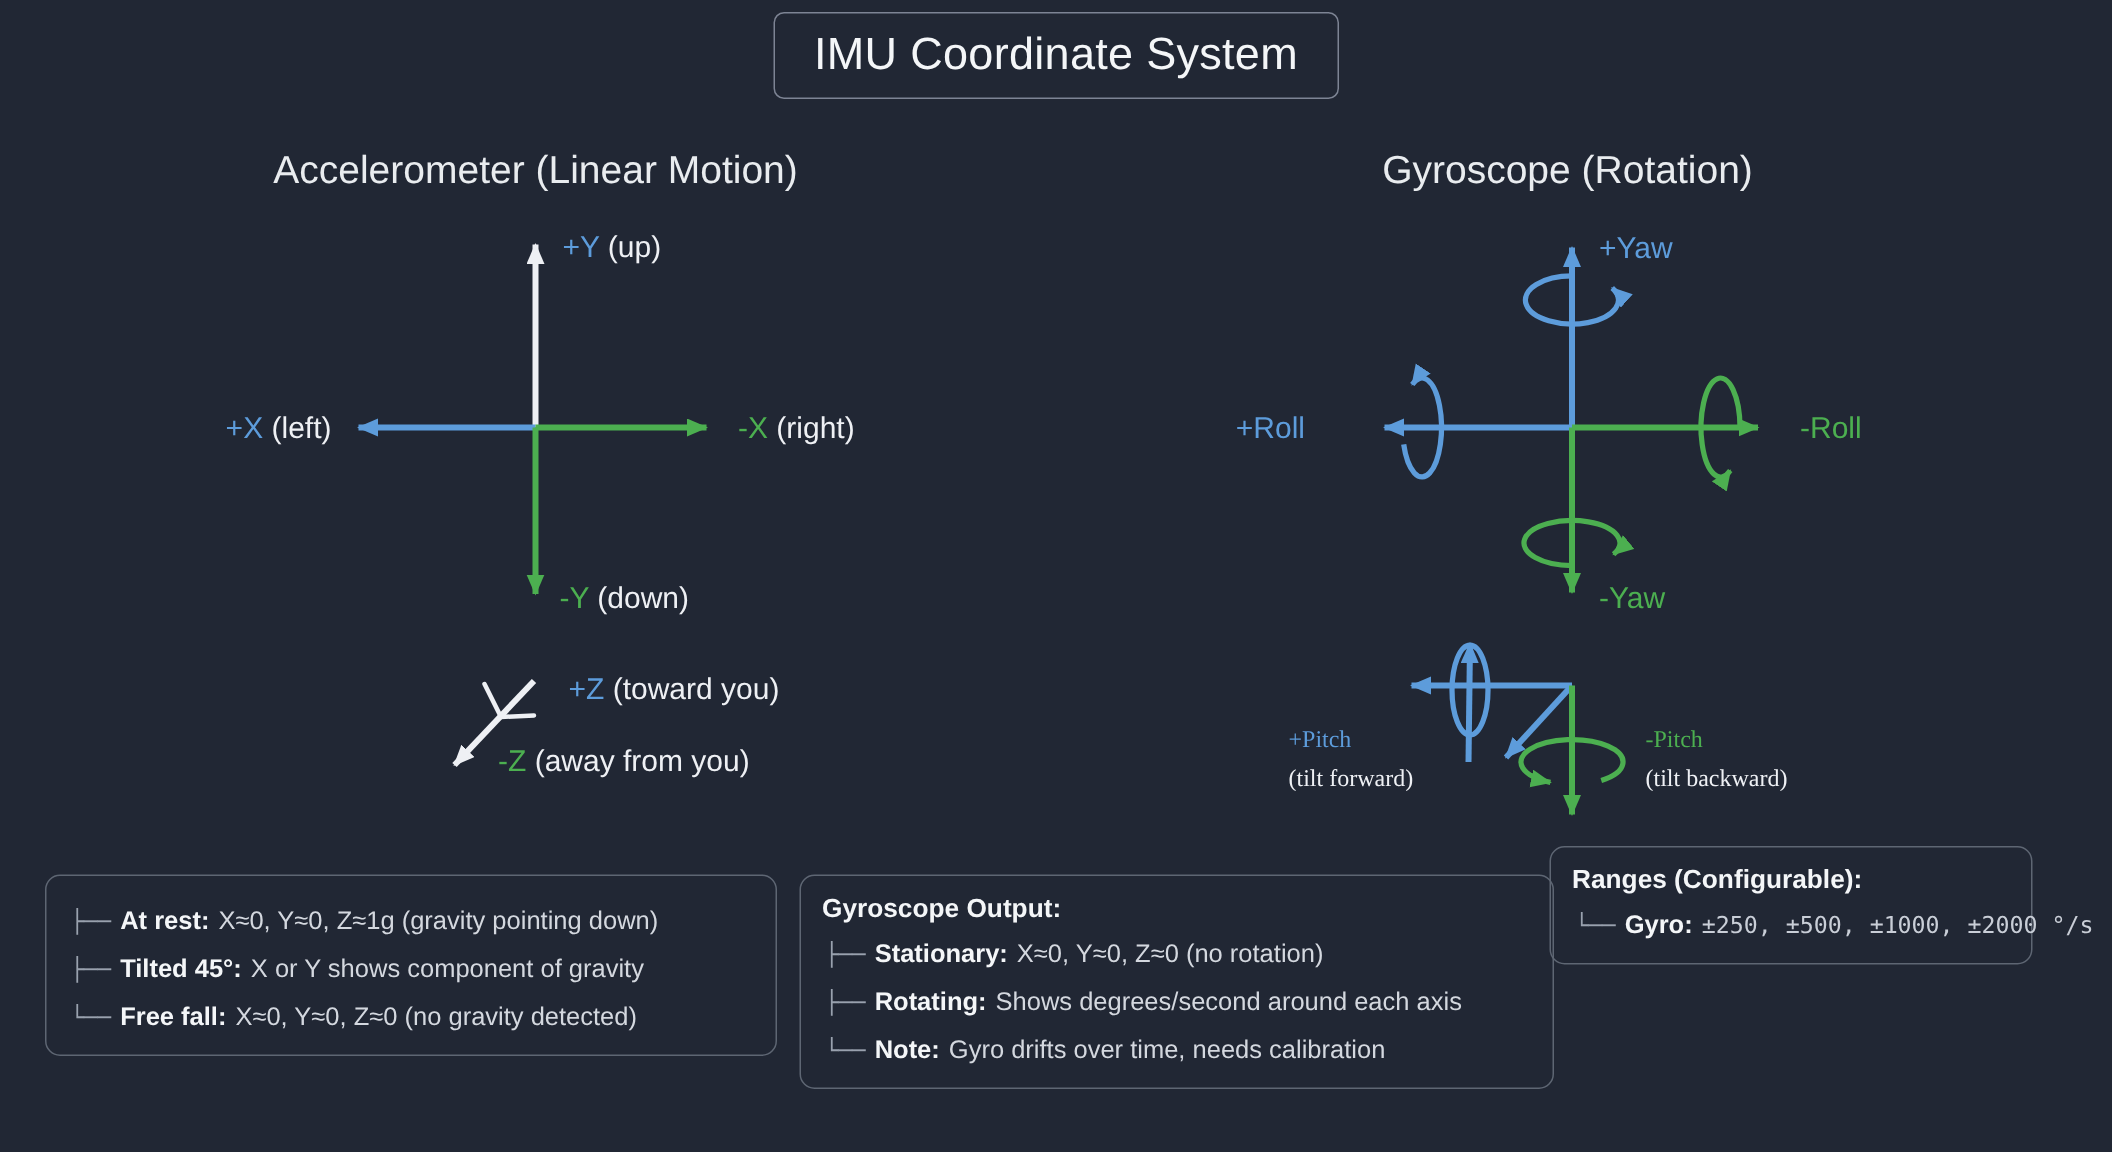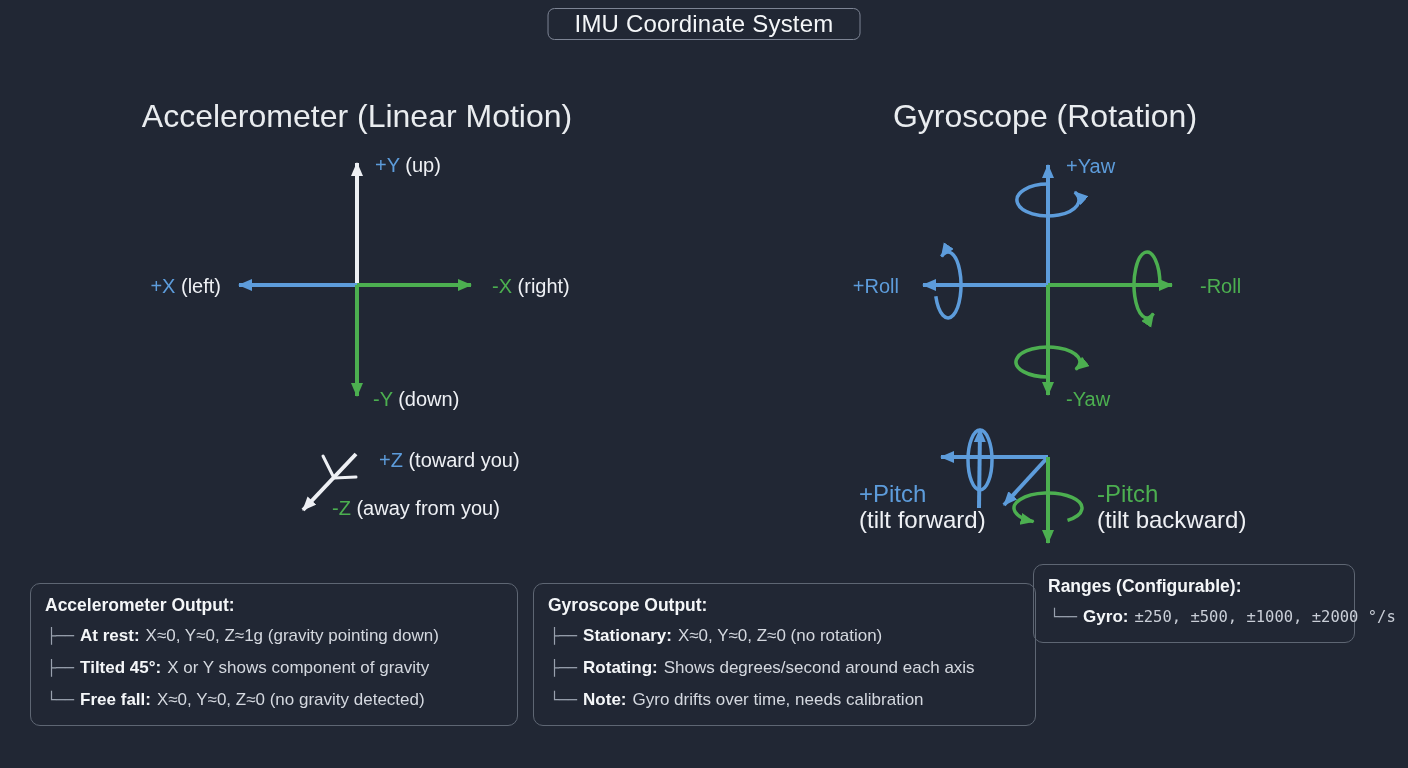--- a/index.html
+++ b/index.html
@@ -9,27 +9,27 @@
   }
   *{margin:0;padding:0;box-sizing:border-box;}
   html,body{width:1408px;height:768px;overflow:hidden;}
   body{background:var(--bg);font-family:"Liberation Sans",sans-serif;}
   #stage{position:relative;width:1408px;height:768px;background:var(--bg);}
   svg.layer{position:absolute;left:0;top:0;}
   .abs{position:absolute;white-space:nowrap;}
   .title-box{
     top:8px;left:50%;transform:translateX(-50%);
     border:1.5px solid var(--title-border);border-radius:7px;
-    padding:1px 26px;font-size:24px;color:var(--bold);letter-spacing:.2px;
+    padding:11px 26px;font-size:30px;color:var(--bold);letter-spacing:.2px;
   }
-  .sec-heading{font-size:32px;font-weight:500;color:var(--heading);transform:translateX(-50%);}
+  .sec-heading{font-size:26px;font-weight:500;color:var(--heading);transform:translateX(-50%);}
   .axlabel{font-size:20px;color:var(--white-arrow);}
   .axlabel .c-blue{color:var(--blue);}
   .axlabel .c-green{color:var(--green);}
-  .pitchlabel{font-size:24px;line-height:26px;}
+  .pitchlabel{font-size:16px;line-height:26px;font-family:Liberation Serif, serif;}
   .pitchlabel .sub{color:var(--white-arrow);}
   .c-blue{color:var(--blue);} .c-green{color:var(--green);}
   .info-box{
     position:absolute;border:1.5px solid var(--box-border);border-radius:10px;
     padding:10px 14px 9px 14px;
   }
   .info-title{font-size:17.5px;font-weight:700;color:var(--bold);line-height:22px;}
   .info-rows{margin-top:4px;}
   .info-row{line-height:31px;font-size:17px;color:var(--body);white-space:nowrap;}
   .tree{font-family:"DejaVu Sans Mono",monospace;font-size:15px;color:var(--tree);margin:0 6px 0 2px;}
@@ -98,34 +98,33 @@
     <span class="c-green">-Y</span><span> (down)</span>
   </div>
   <div class="abs axlabel" style="left:363px;top:449px;margin-left:16px;">
     <span class="c-blue">+Z</span><span> (toward you)</span>
   </div>
   <div class="abs axlabel" style="left:332px;top:497px;">
     <span class="c-green">-Z</span><span> (away from you)</span>
   </div>
 
   <div class="abs axlabel c-blue" style="left:1066px;top:155px;">+Yaw</div>
-  <div class="abs axlabel c-blue" style="right:509px;top:275px;">+Roll</div>
+  <div class="abs axlabel c-blue" style="right:538px;top:275px;">+Roll</div>
   <div class="abs axlabel c-green" style="left:1200px;top:275px;">-Roll</div>
   <div class="abs axlabel c-green" style="left:1066px;top:388px;">-Yaw</div>
   <div class="abs pitchlabel" style="left:859px;top:481px;">
     <div class="c-blue">+Pitch</div>
     <div class="sub">(tilt forward)</div>
   </div>
   <div class="abs pitchlabel" style="left:1097px;top:481px;">
     <div class="c-green">-Pitch</div>
     <div class="sub">(tilt backward)</div>
   </div>
 
   <div class="info-box" style="left:30px;top:583px;width:488px;">
-    <div class="info-title">Accelerometer Output:</div>
     <div class="info-rows">
       <div class="info-row"><span class="tree">├──</span><span class="lbl">At rest:</span><span class="val">X≈0, Y≈0, Z≈1g (gravity pointing down)</span></div>
       <div class="info-row"><span class="tree">├──</span><span class="lbl">Tilted 45°:</span><span class="val">X or Y shows component of gravity</span></div>
       <div class="info-row"><span class="tree">└──</span><span class="lbl">Free fall:</span><span class="val">X≈0, Y≈0, Z≈0 (no gravity detected)</span></div>
     </div>
   </div>
 
   <div class="info-box" style="left:533px;top:583px;width:503px;">
     <div class="info-title">Gyroscope Output:</div>
     <div class="info-rows">

